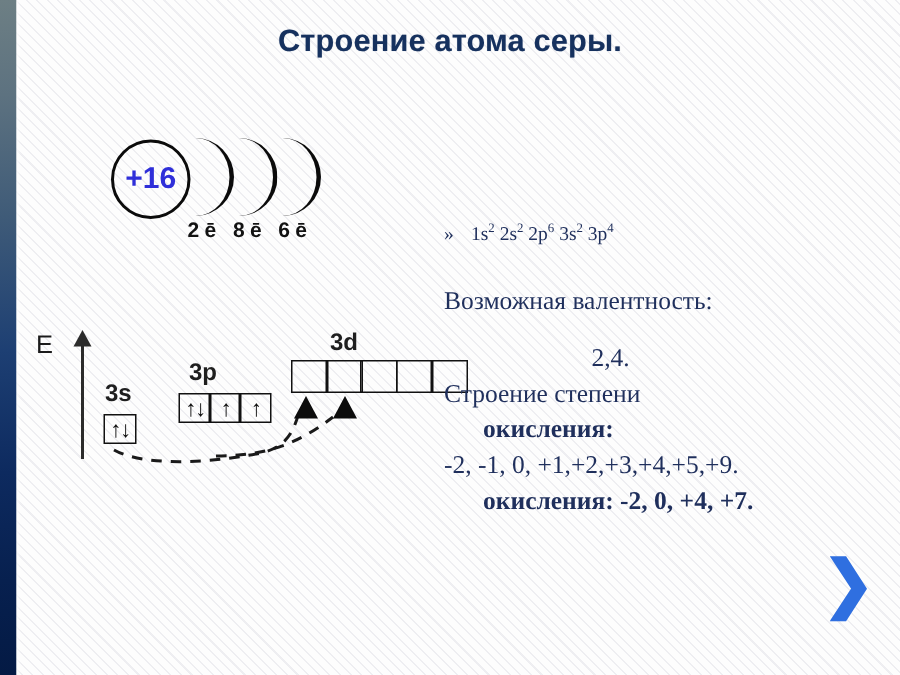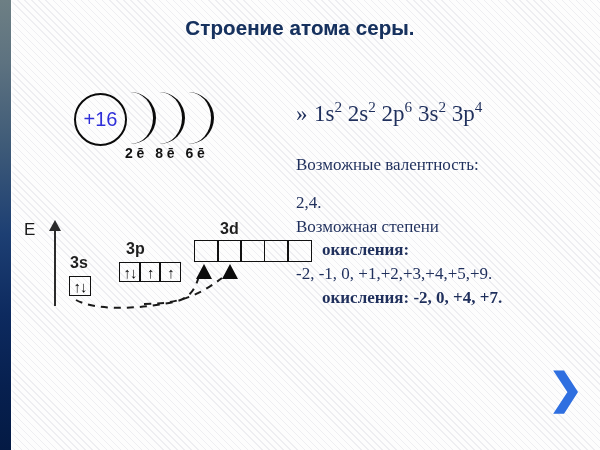--- a/index.html
+++ b/index.html
@@ -88,21 +88,21 @@
   #nucleus-charge {
     position: absolute;
     left: 12px;
     top: 5px;
     width: 53px;
     height: 53px;
     line-height: 53px;
     text-align: center;
     font-family: "Liberation Sans", sans-serif;
     font-size: 20px;
-    font-weight: normal;
+    font-weight: bold;
     color: #2f2fd9;
   }
   .shell-arc {
     position: absolute;
     width: 32px;
     height: 52px;
     border: 0 solid #0b0b0b;
     border-right-width: 3px;
     border-radius: 0 80% 80% 0 / 0 50% 50% 0;
     box-sizing: border-box;
@@ -222,39 +222,40 @@
   
   #text-block {
     position: absolute;
     left: 296px;
     top: 100px;
     width: 296px;
     font-family: "Liberation Serif", serif;
     color: #1f2f5c;
   }
   #config-line {
-    font-size: 23px;
+    font-size: 13px;
     line-height: 1.2;
     color: #1f2f5c;
     white-space: nowrap;
     margin-bottom: 26px;
+    margin-top: 48px;
   }
   #config-bullet {
     display: inline-block;
     width: 18px;
     color: #1f2f5c;
   }
   .text-para {
     font-size: 17px;
     line-height: 1.33;
     color: #1f2f5c;
     margin: 0 0 1px 0;
   }
   .indent-1 { padding-left: 26px; font-weight: bold; }
-  .center-val { text-align: left; padding-right: 74px; margin-top: 16px; }
+  .center-val { text-align: center; padding-right: 74px; margin-top: 16px; }
   sup { font-size: 0.66em; vertical-align: super; line-height: 0; }
 
   
   #next-chevron {
     position: absolute;
     left: 548px;
     top: 370px;
     width: 34px;
     height: 40px;
     font-family: "Liberation Sans", sans-serif;
@@ -339,24 +340,24 @@
     <div class="dd-arrowhead" id="dd-arrow-1"></div>
     <div class="dd-arrowhead" id="dd-arrow-2"></div>
   </div>
 
   <div id="text-block">
 
     <div id="config-line">
       <span id="config-bullet">»</span><span><span>1s</span><sup>2</sup></span>&nbsp;<span><span>2s</span><sup>2</sup></span>&nbsp;<span><span>2p</span><sup>6</sup></span>&nbsp;<span><span>3s</span><sup>2</sup></span>&nbsp;<span><span>3p</span><sup>4</sup></span>
     </div>
 
-    <p class="text-para">Возможные валентность:</p>
+    <p class="text-para">Возможная валентность:</p>
     <p class="text-para center-val">2,4.</p>
 
-    <p class="text-para">Возможная степени</p>
+    <p class="text-para">Строение степени</p>
     <p class="text-para indent-1">окисления:</p>
     <p class="text-para">-2, -1, 0, +1,+2,+3,+4,+5,+9.</p>
 
     <p class="text-para indent-1">окисления: -2, 0, +4, +7.</p>
   </div>
 
   <div id="next-chevron">❯</div>
 
 </div>
 

